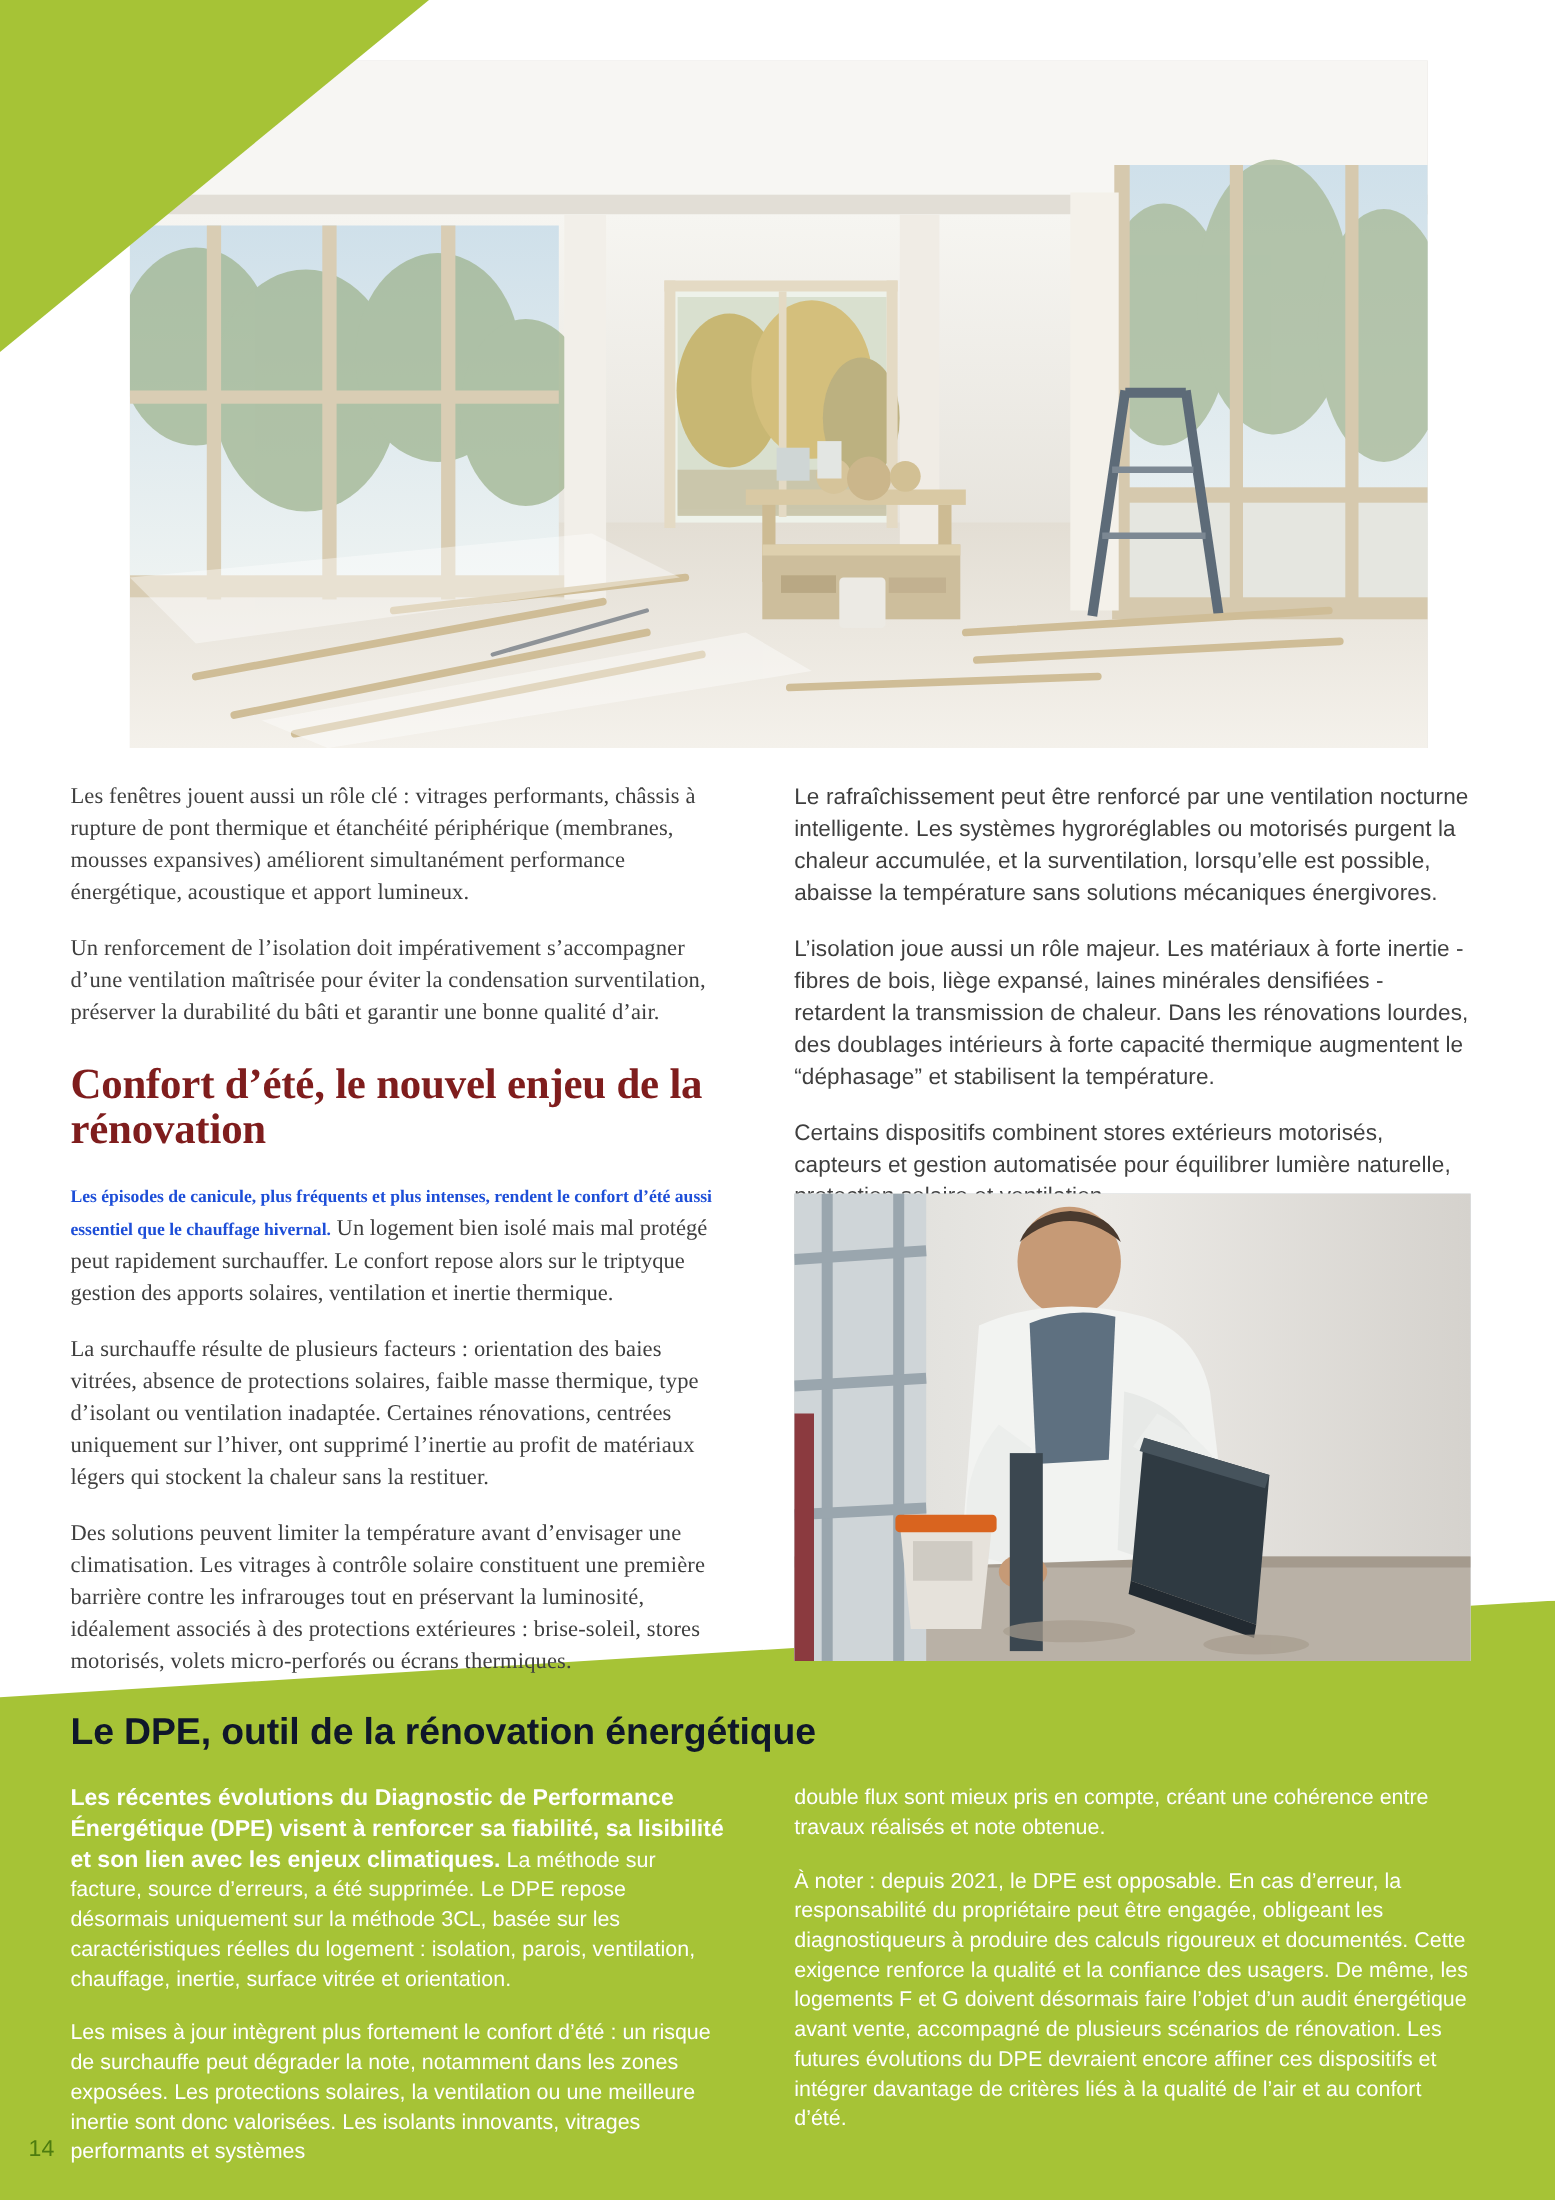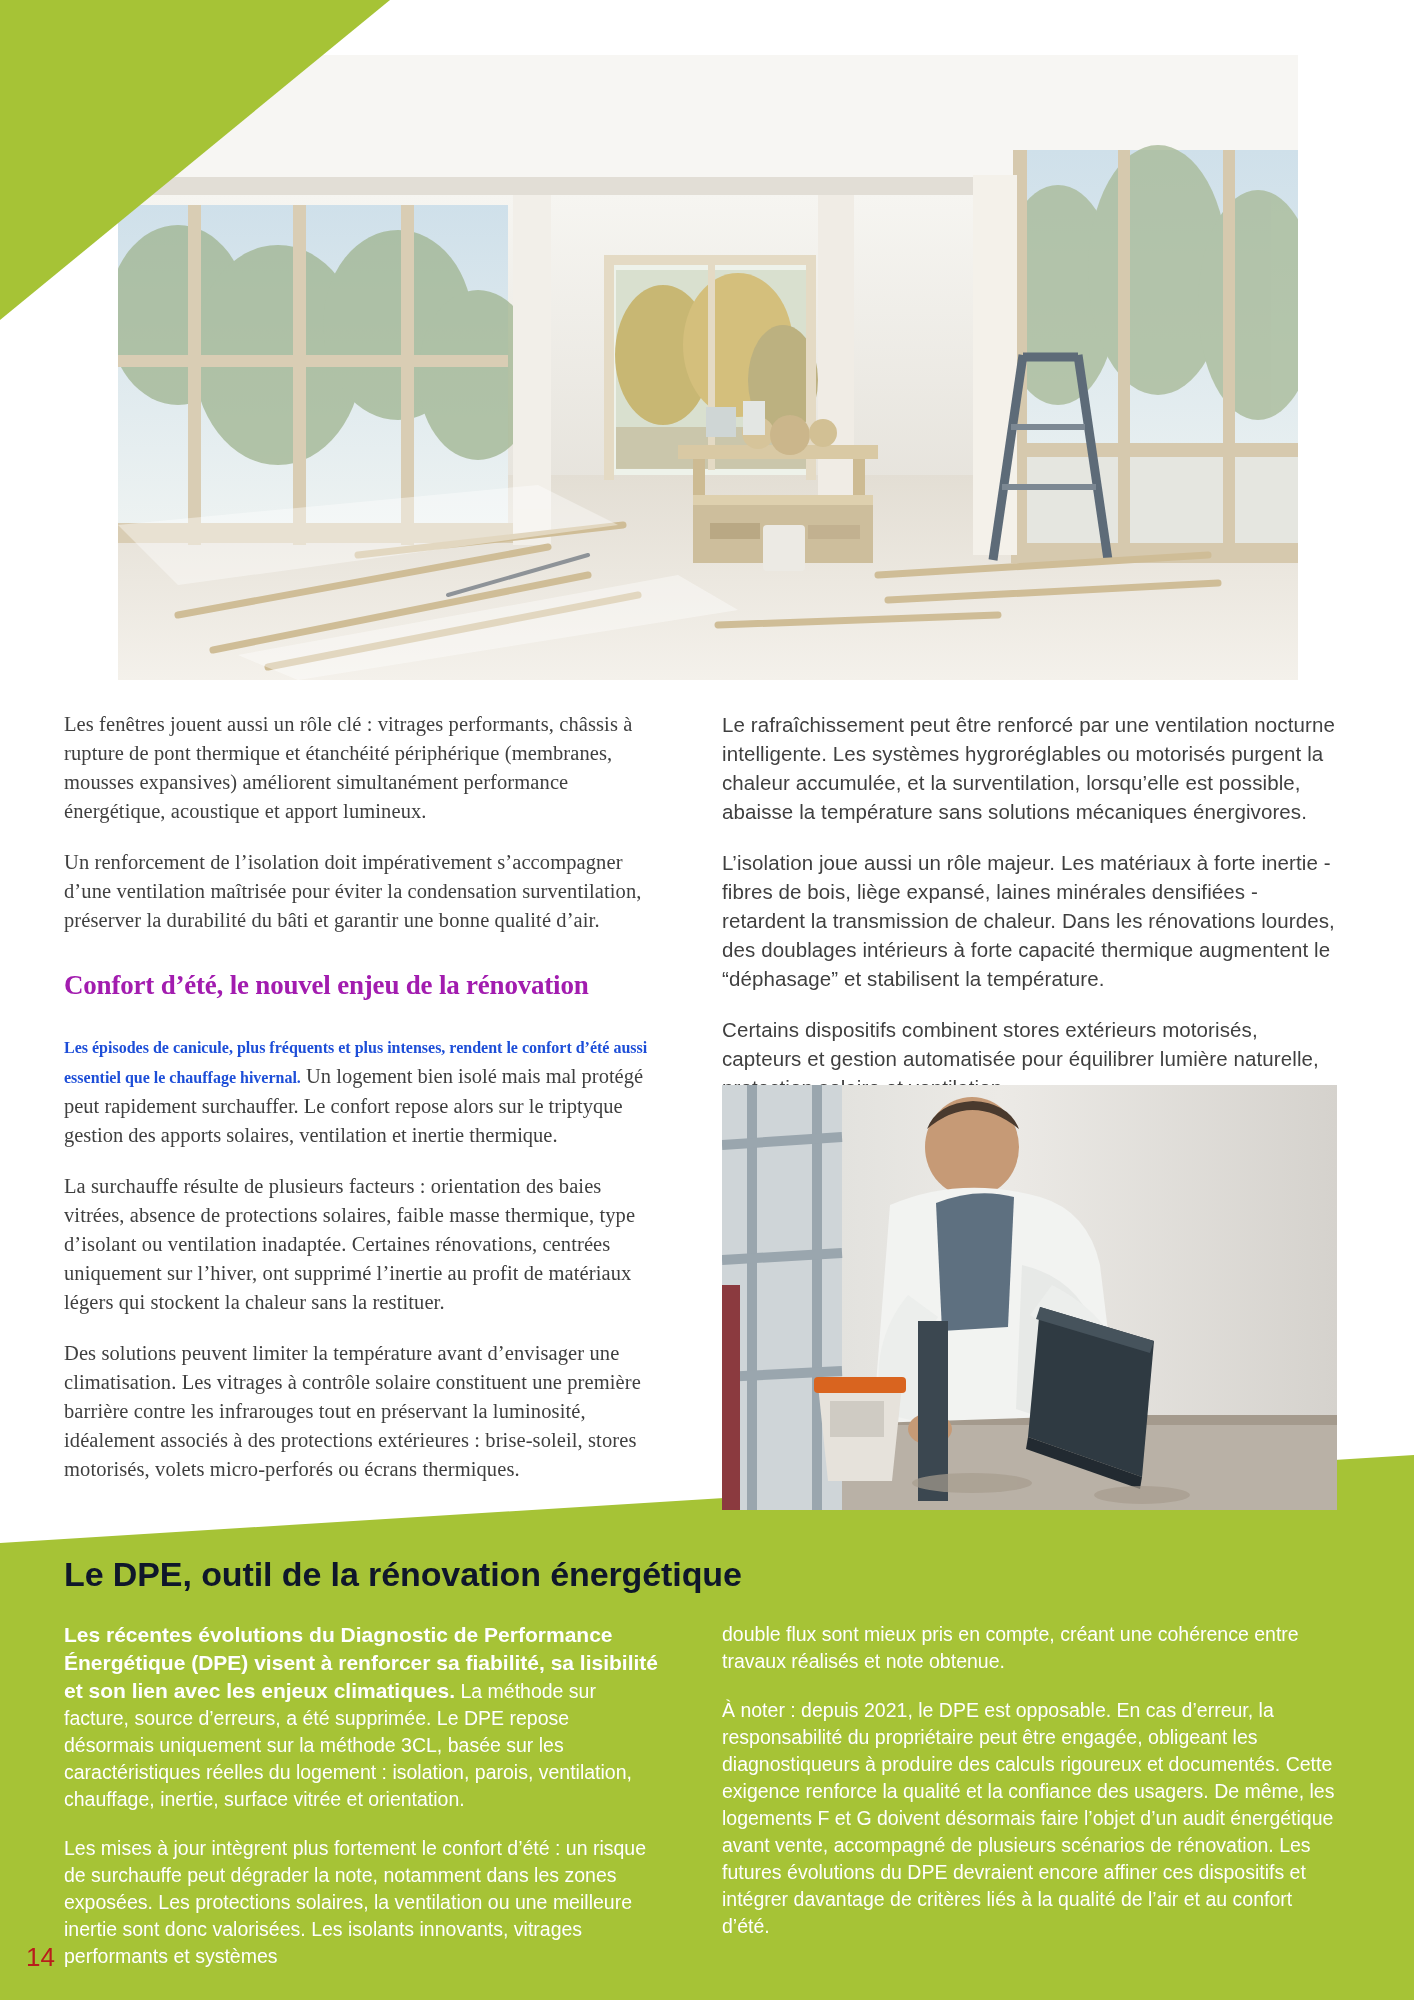--- a/index.html
+++ b/index.html
@@ -73,24 +73,24 @@
     margin: 0 0 22px 0;
     font-size: 20.5px;
     line-height: 29px;
     color: #3f3f3f;
     letter-spacing: 0.1px;
   }
   p.body:last-child { margin-bottom: 0; }
 
   h2.green-heading {
     margin: 30px 0 26px 0;
-    font-size: 27px;
+    font-size: 39px;
     line-height: 41px;
     font-weight: bold;
-    color: #a21caf;
+    color: #7f1d1d;
     letter-spacing: -0.2px;
   }
 
   p.lead {
     margin: 0 0 22px 0;
     font-size: 20.5px;
     line-height: 29px;
     color: #3f3f3f;
   }
   p.lead .lead-strong {
@@ -156,22 +156,22 @@
     font-weight: bold;
     font-size: 21px;
     line-height: 27px;
   }
 
   
   .page-number {
     position: absolute;
     left: 26px;
     top: 1942px;
-    font-size: 26px;
-    color: #b91c1c;
+    font-size: 21px;
+    color: #4d7c0f;
     z-index: 6;
   }
 </style>
 </head>
 <body>
 
 <div class="corner-wedge"></div>
 
 <div class="hero-photo">
   <svg viewBox="0 0 1180 625" preserveAspectRatio="none" aria-hidden="true">

